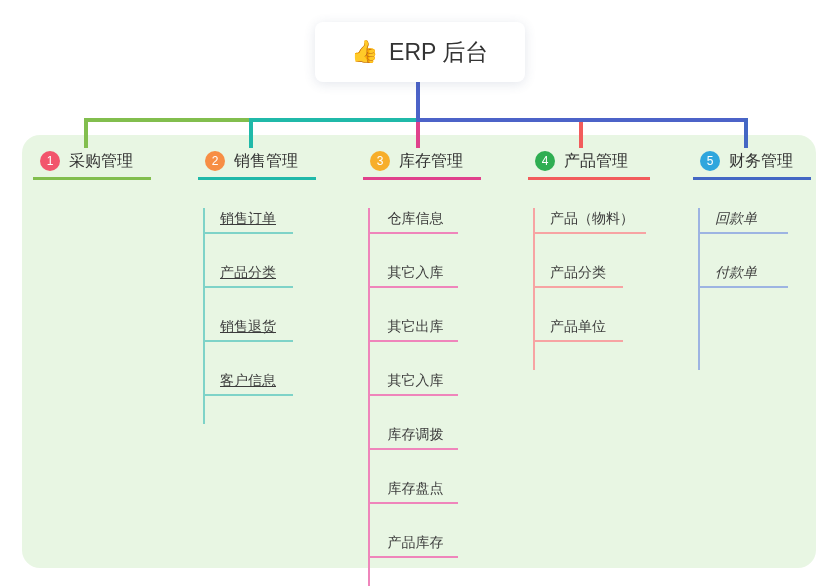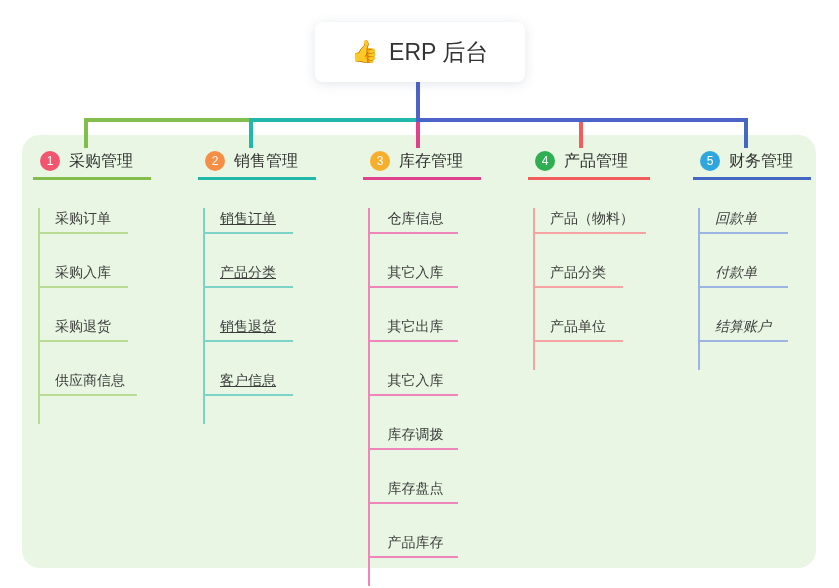--- a/index.html
+++ b/index.html
@@ -151,27 +151,20 @@
     <span class="emoji">👍</span>
     <span>ERP 后台</span>
   </div>
 
   <div class="branch b1">
     <div class="branch-header">
       <span class="badge g1">1</span>
       <span>采购管理</span>
     </div>
     <div class="underline u1"></div>
-    <div class="children cl1">
-      <div class="vline vl1"></div>
-      <div class="child">采购订单</div>
-      <div class="child">采购入库</div>
-      <div class="child">采购退货</div>
-      <div class="child">供应商信息</div>
-    </div>
   </div>
 
   <div class="branch b2">
     <div class="branch-header">
       <span class="badge g2">2</span>
       <span>销售管理</span>
     </div>
     <div class="underline u2"></div>
     <div class="children cl2">
       <div class="vline vl2"></div>
@@ -217,17 +210,16 @@
   <div class="branch b5">
     <div class="branch-header">
       <span class="badge g5">5</span>
       <span>财务管理</span>
     </div>
     <div class="underline u5"></div>
     <div class="children cl5">
       <div class="vline vl5"></div>
       <div class="child">回款单</div>
       <div class="child">付款单</div>
-      <div class="child">结算账户</div>
     </div>
   </div>
 
 </div>
 
 </body></html>

